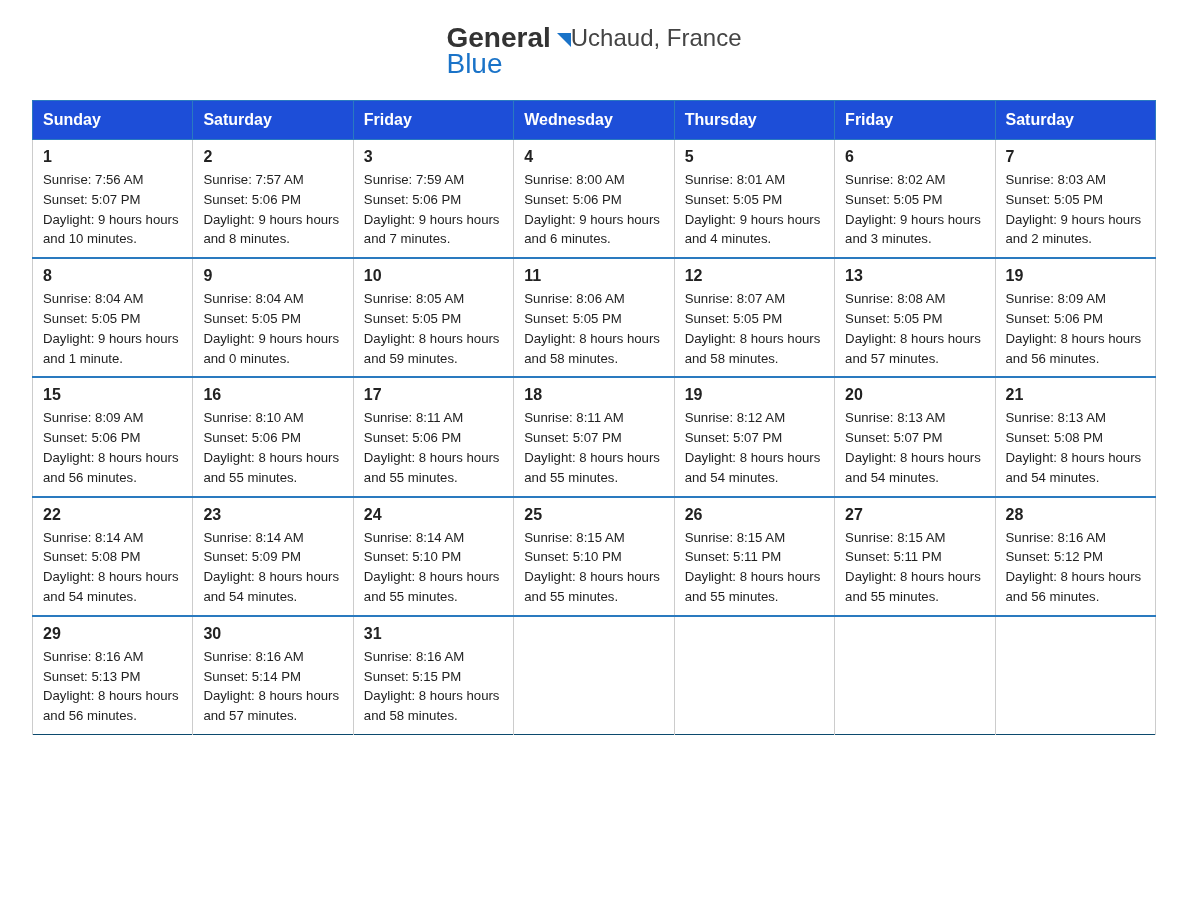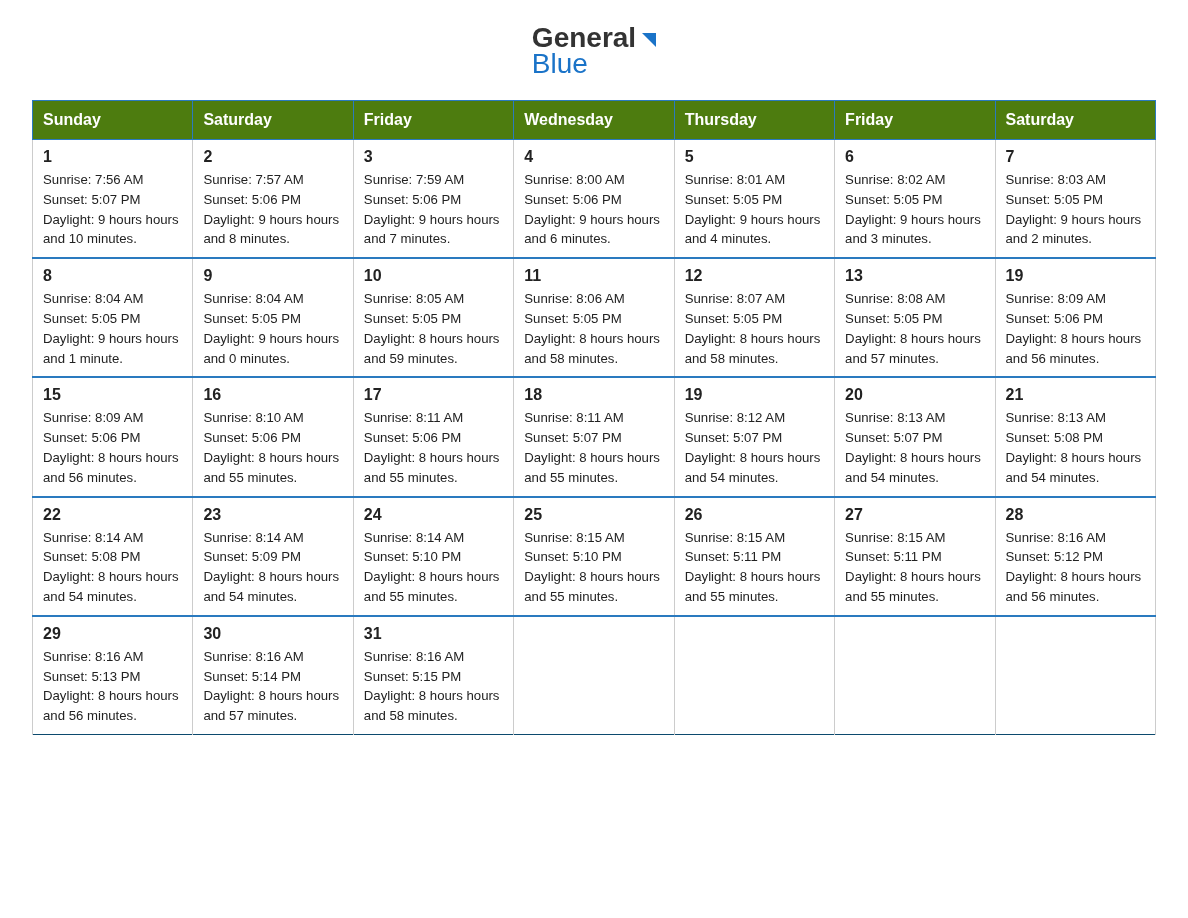--- a/index.html
+++ b/index.html
@@ -46,21 +46,21 @@
       font-size: 24px;
       font-weight: normal;
       color: #444;
     }
     table {
       width: 100%;
       border-collapse: collapse;
       table-layout: fixed;
     }
     thead tr th {
-      background-color: #4d7c0f;
+      background-color: #1d4ed8;
       color: #fff;
       font-size: 16px;
       font-weight: bold;
       padding: 10px 10px;
       text-align: left;
       border: 1px solid #2a7abf;
     }
     tbody tr {
       border-bottom: 2px solid #2a7abf;
     }
@@ -97,20 +97,21 @@
 <body>
 
 <div class="header">
   <div class="logo">
     <div class="logo-text"><span style="color: rgb(51, 51, 51); font-size: 28px; font-weight: bold;">General</span><svg width="18" height="18" viewBox="0 0 18 18" style="display: inline-block; vertical-align: middle; margin-left: 2px;">
           <polygon points="4,2 18,2 18,16" fill="#1a73c8"></polygon>
         </svg></div>
     <div class="logo-line2">Blue</div>
   </div>
   <div class="title-block">
+    <h2>Uchaud, France</h2>
   </div>
 </div>
 
 <table>
   <thead>
     <tr>
       <th>Sunday</th>
       <th>Saturday</th>
       <th>Friday</th>
       <th>Wednesday</th>

